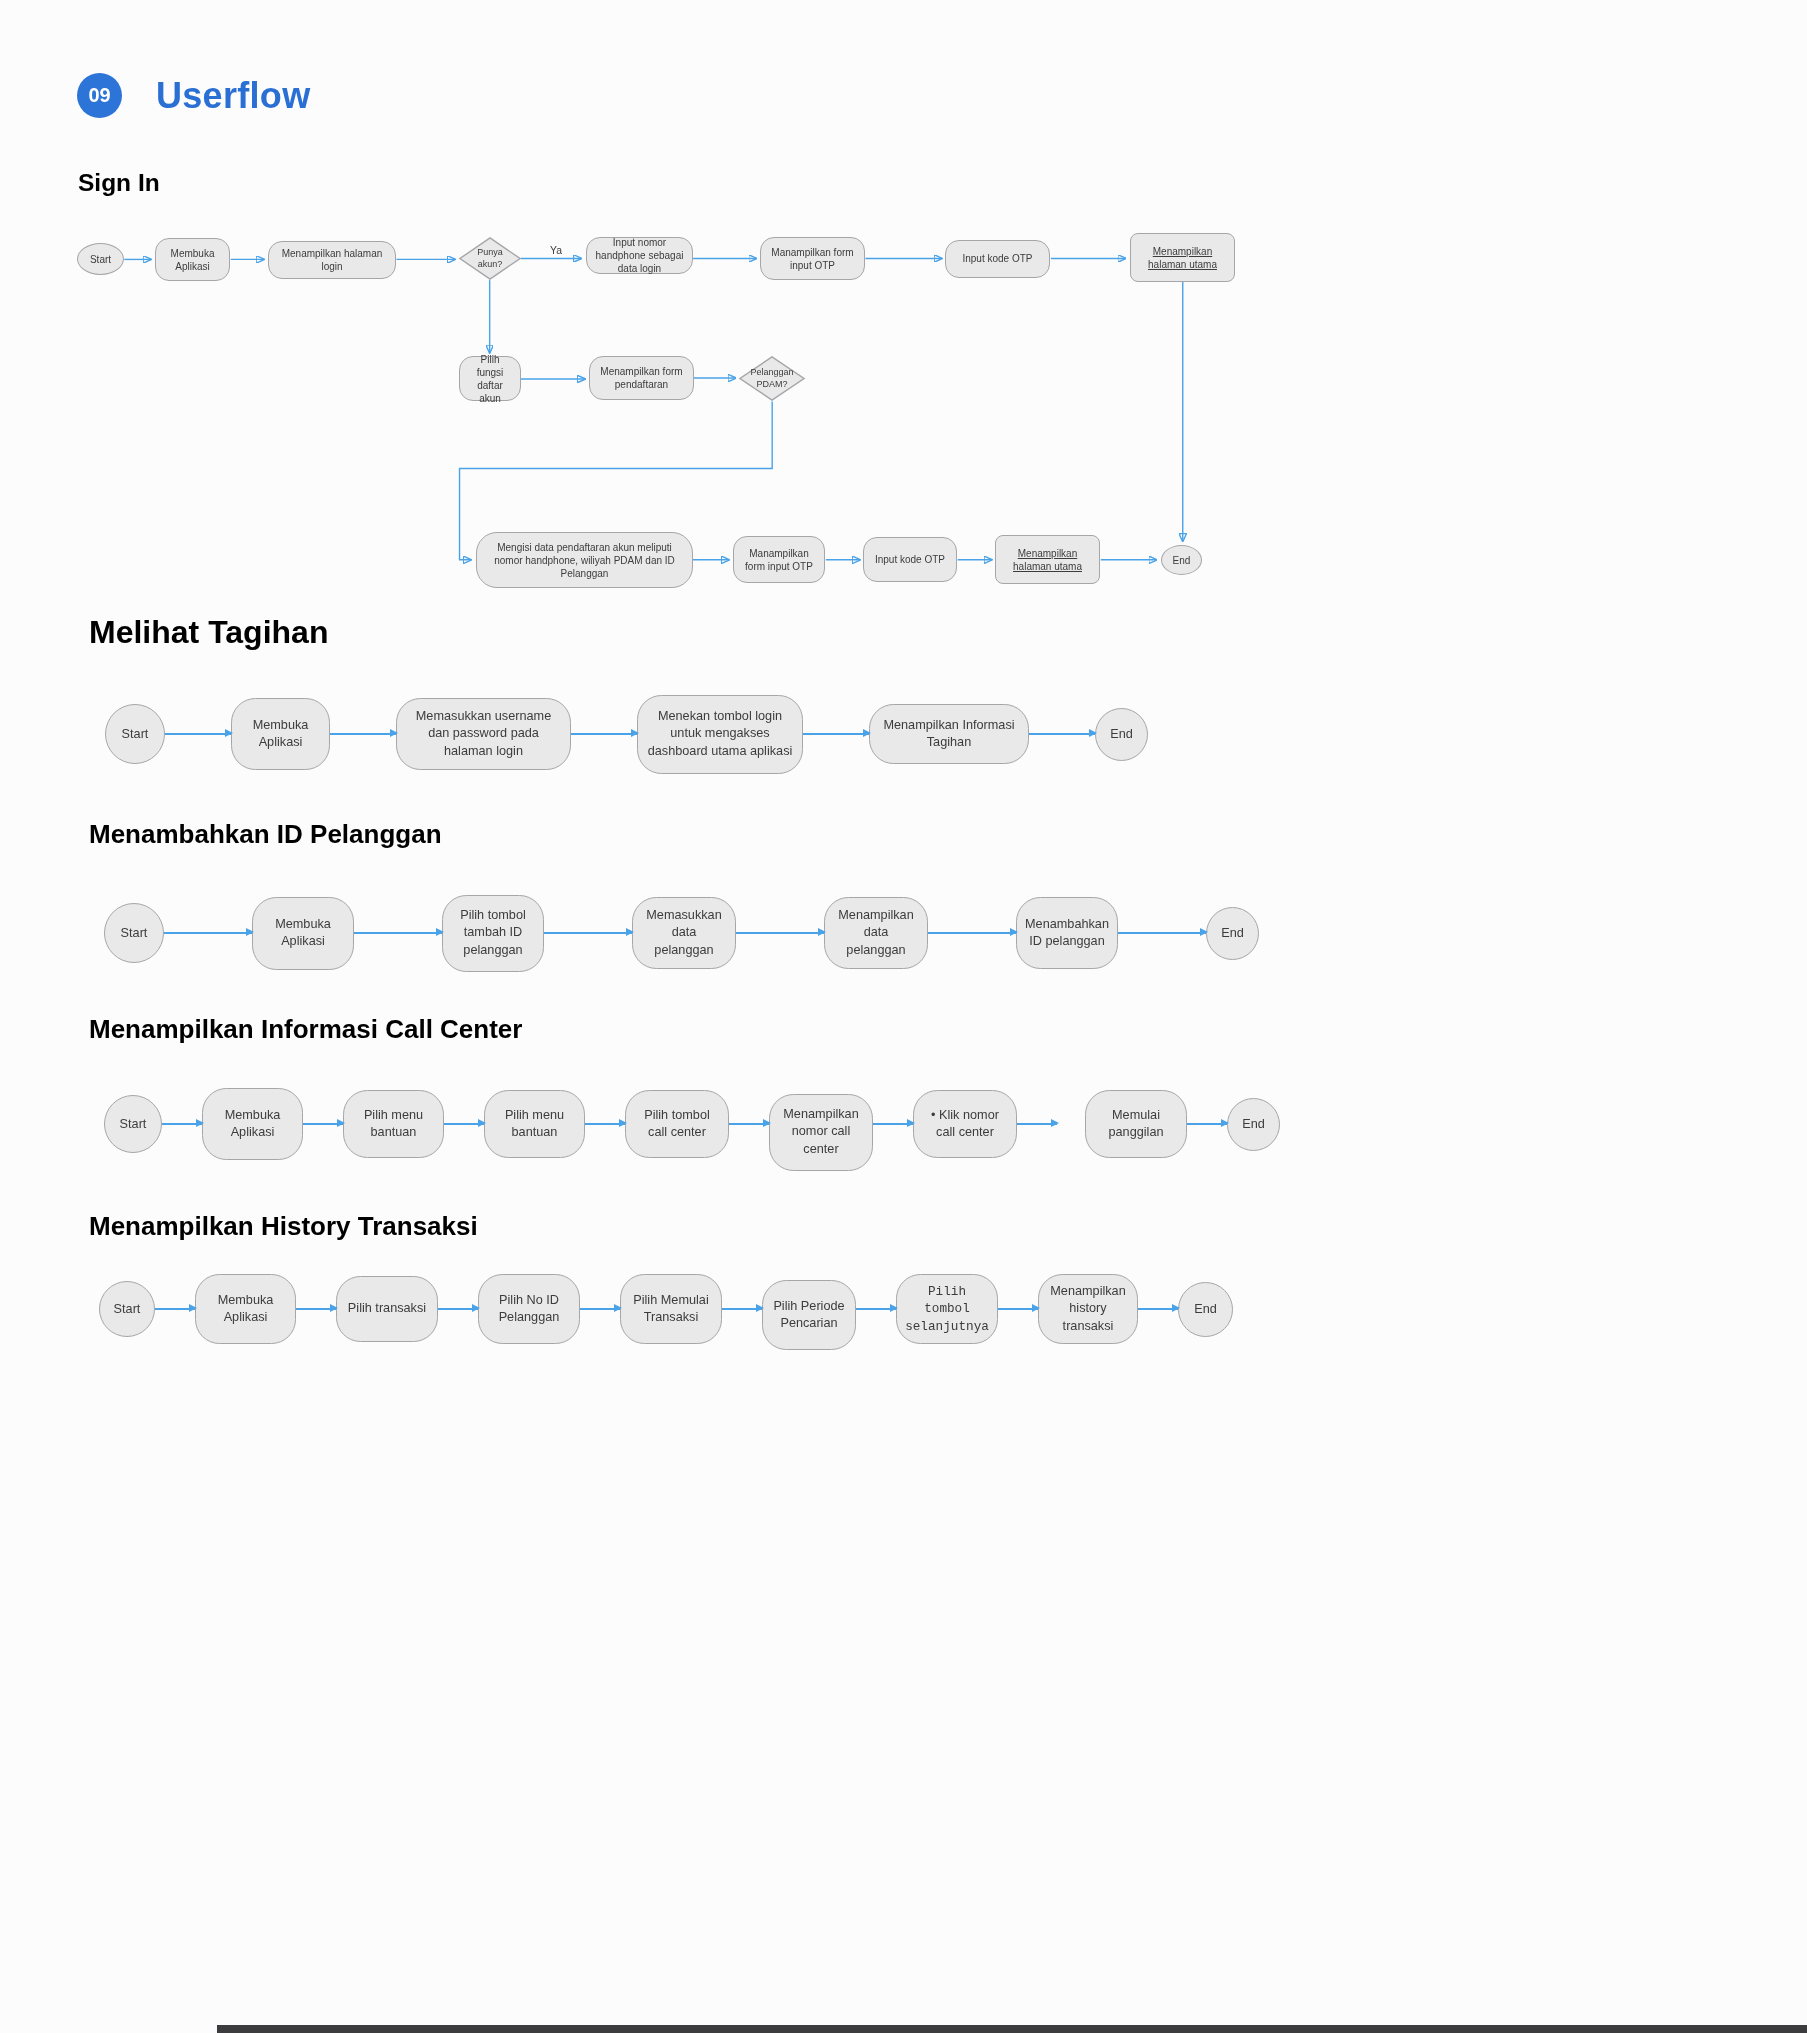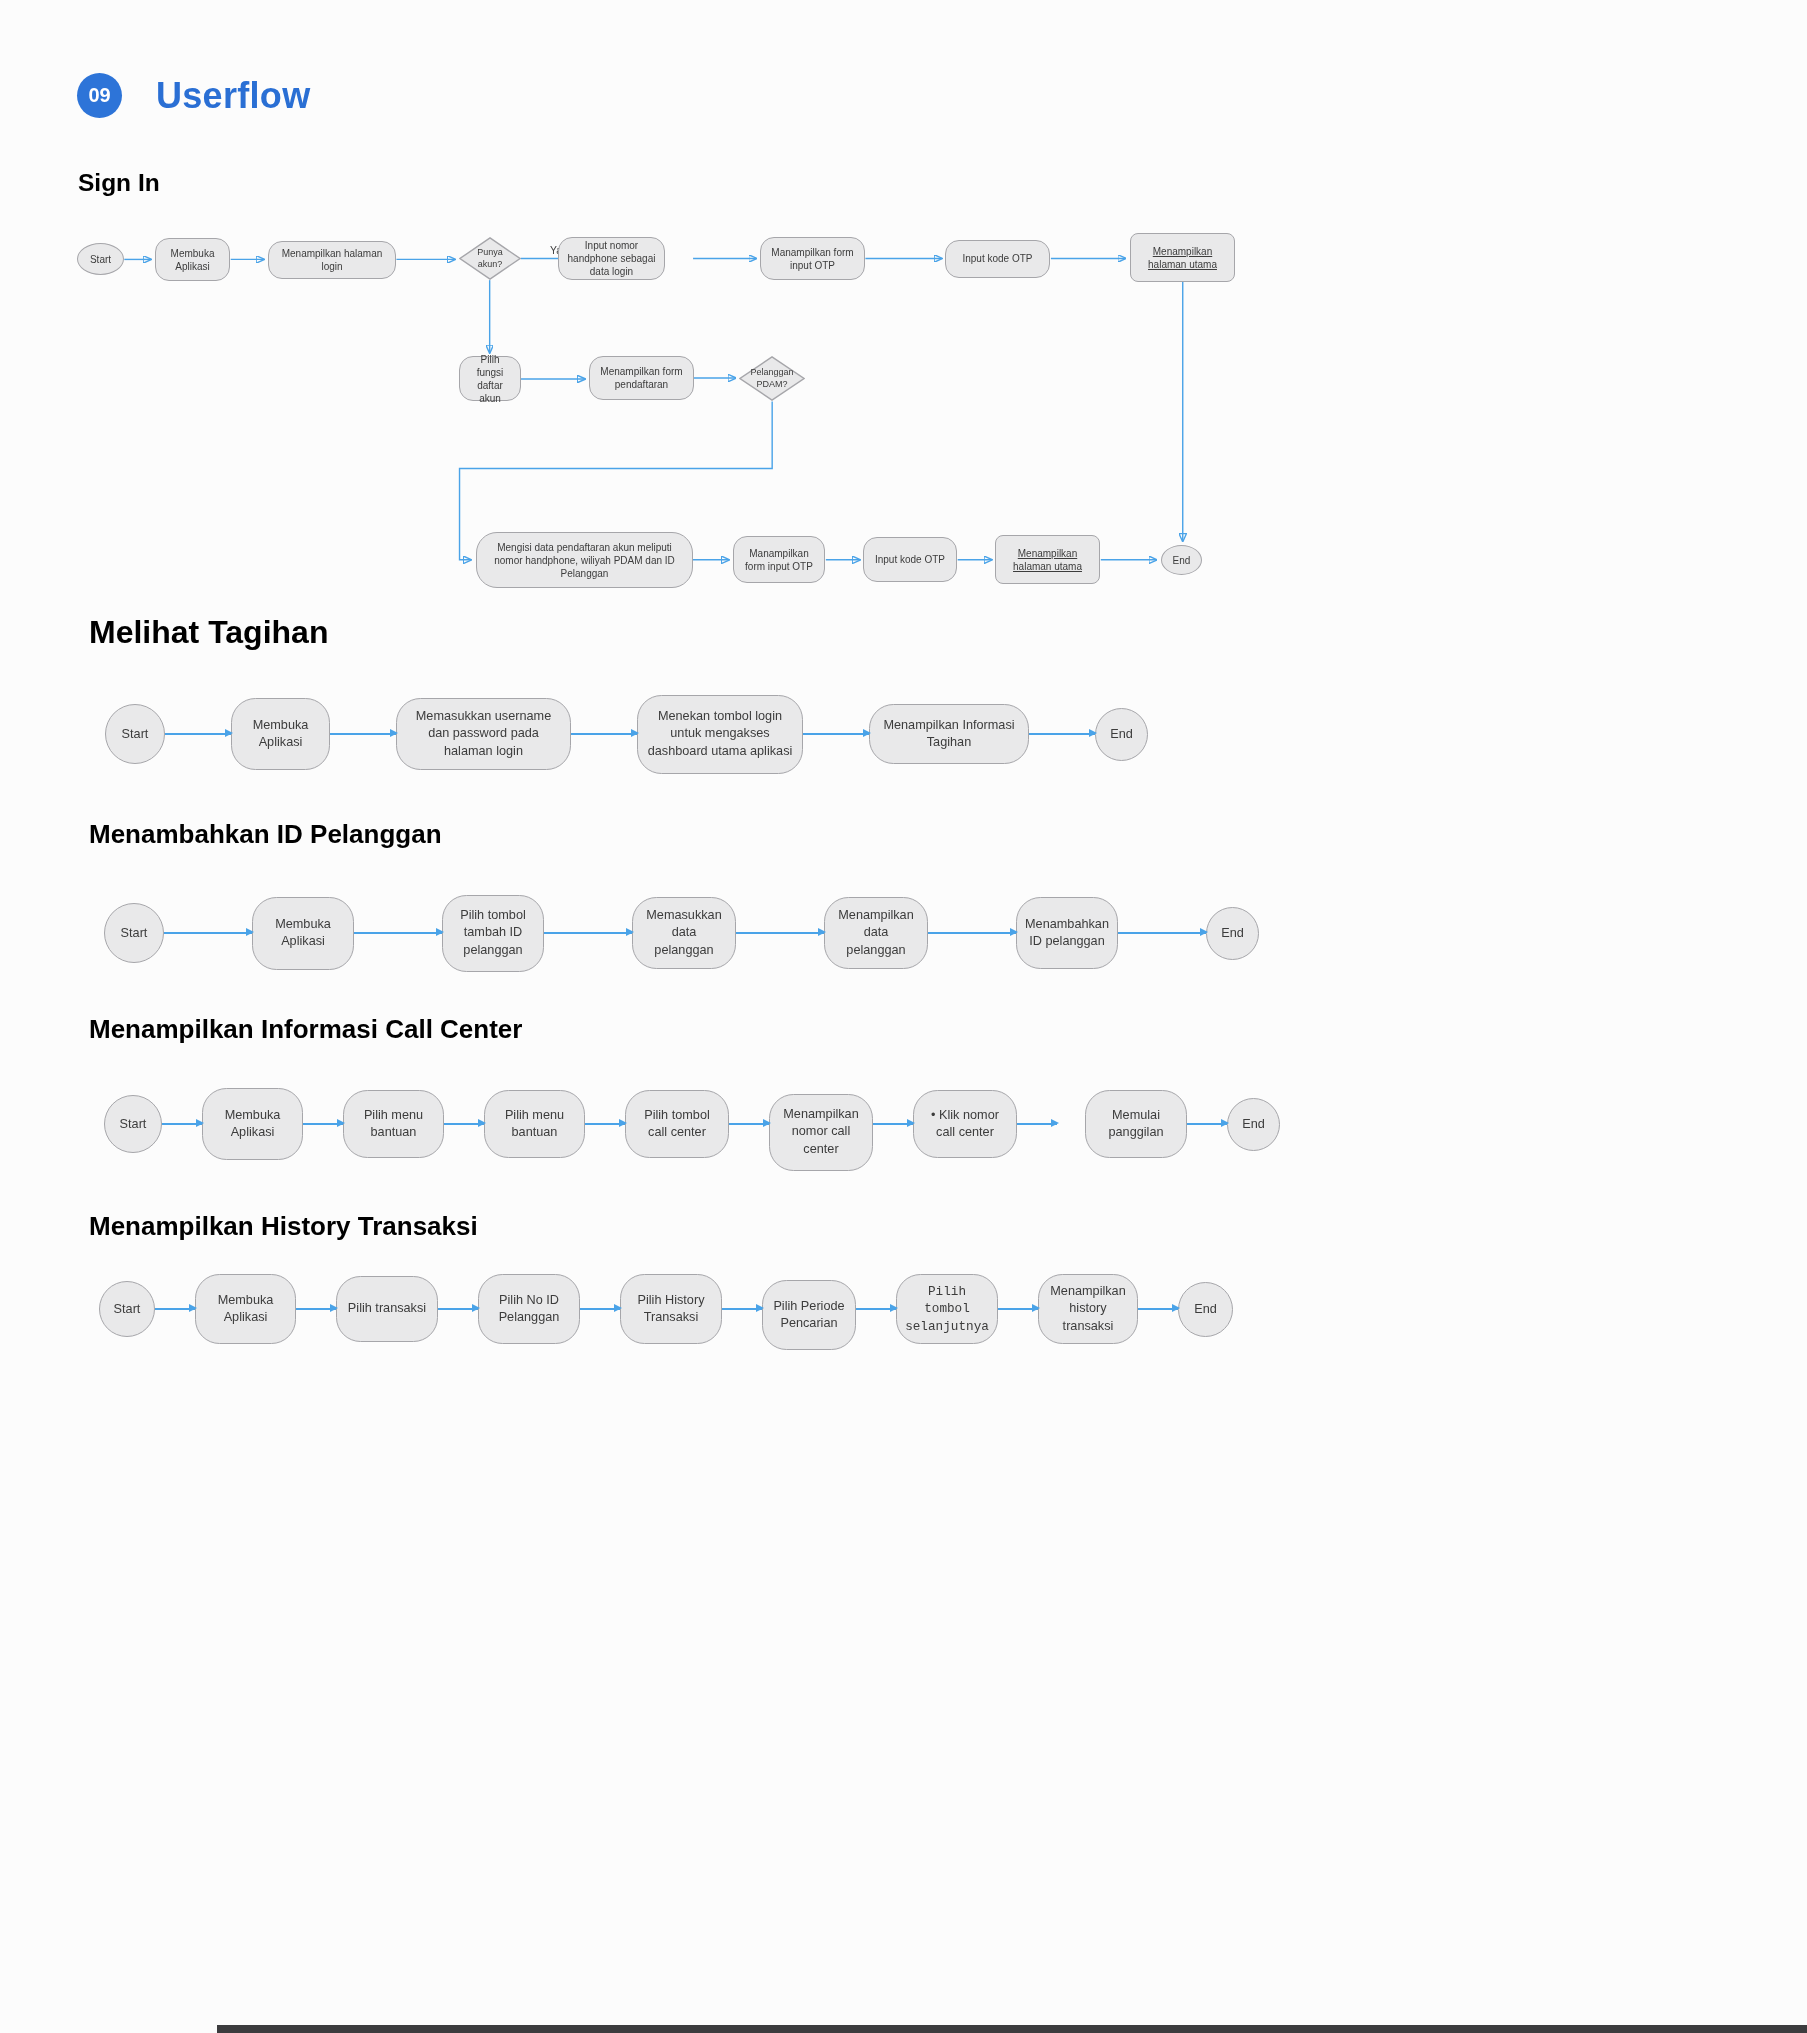--- a/index.html
+++ b/index.html
@@ -99,21 +99,21 @@
   <div class="snode rounded" style="left:268px;top:23.5px;width:128px;height:38px">Menampilkan halaman login</div>
 
   <div class="sdiamond" style="left:459px;top:20px;width:62px;height:43px">
     <svg viewBox="0 0 66 46" preserveAspectRatio="none">
         <polygon points="33,1 65,23 33,45 1,23"></polygon>
       </svg>
     <span>Punya akun?</span>
   </div>
   <div class="edge-label" style="left:550px;top:28px">Ya</div>
 
-  <div class="snode rounded" style="left:558px;top:20px;width:107px;height:43px">Input nomor handphone sebagai data login</div>
+  <div class="snode rounded" style="left:586px;top:20px;width:107px;height:37px">Input nomor handphone sebagai data login</div>
   <div class="snode rounded" style="left:760px;top:20px;width:105px;height:43px">Manampilkan form input OTP</div>
   <div class="snode rounded" style="left:945px;top:22.6px;width:105px;height:38px">Input kode OTP</div>
   <div class="snode rect" style="left:1130px;top:16px;width:105px;height:49px">Menampilkan halaman utama</div>
 
   <div class="snode rounded" style="left:459px;top:139px;width:62px;height:45px">Pilih fungsi daftar akun</div>
   <div class="snode rounded" style="left:589px;top:139px;width:105px;height:44px">Menampilkan form pendaftaran</div>
   <div class="sdiamond" style="left:739px;top:139px;width:66px;height:45px">
     <svg viewBox="0 0 70 48" preserveAspectRatio="none">
         <polygon points="35,1 69,24 35,47 1,24"></polygon>
       </svg>
@@ -183,21 +183,21 @@
 <div class="section-heading" style="left:89px;top:1211px;font-size:26px">Menampilkan History Transaksi</div>
 <div class="flow-row" style="top: 1262px; left: 99px;">
     <div class="node terminal" style="width: 56px; height: 56px;">Start</div>
     <div class="arrow" style="width: 40px;"></div>
     <div class="node process" style="width: 101px; min-height: 70px;">Membuka Aplikasi</div>
     <div class="arrow" style="width: 40px;"></div>
     <div class="node process" style="width: 102px; min-height: 66px;">Pilih transaksi</div>
     <div class="arrow" style="width: 40px;"></div>
     <div class="node process" style="width: 102px; min-height: 70px;">Pilih No ID Pelanggan</div>
     <div class="arrow" style="width: 40px;"></div>
-    <div class="node process" style="width: 102px; min-height: 70px;">Pilih History Transaksi</div>
+    <div class="node process" style="width: 102px; min-height: 70px;">Pilih Memulai Transaksi</div>
     <div class="arrow" style="width: 40px;"></div>
     <div class="node process" style="width: 94px; min-height: 70px; margin-top: 12px;">Pilih Periode Pencarian</div>
     <div class="arrow" style="width: 40px;"></div>
     <div class="node process" style="width: 102px; min-height: 70px; font-family: Liberation Mono, monospace;">Pilih tombol selanjutnya</div>
     <div class="arrow" style="width: 40px;"></div>
     <div class="node process" style="width: 100px; min-height: 70px;">Menampilkan history transaksi</div>
     <div class="arrow" style="width: 40px;"></div>
     <div class="node terminal" style="width: 55px; height: 55px;">End</div>
   </div>
 

